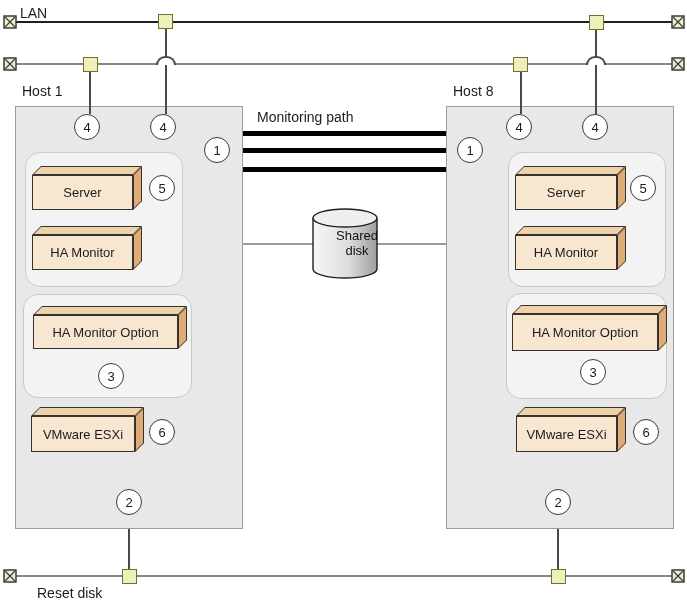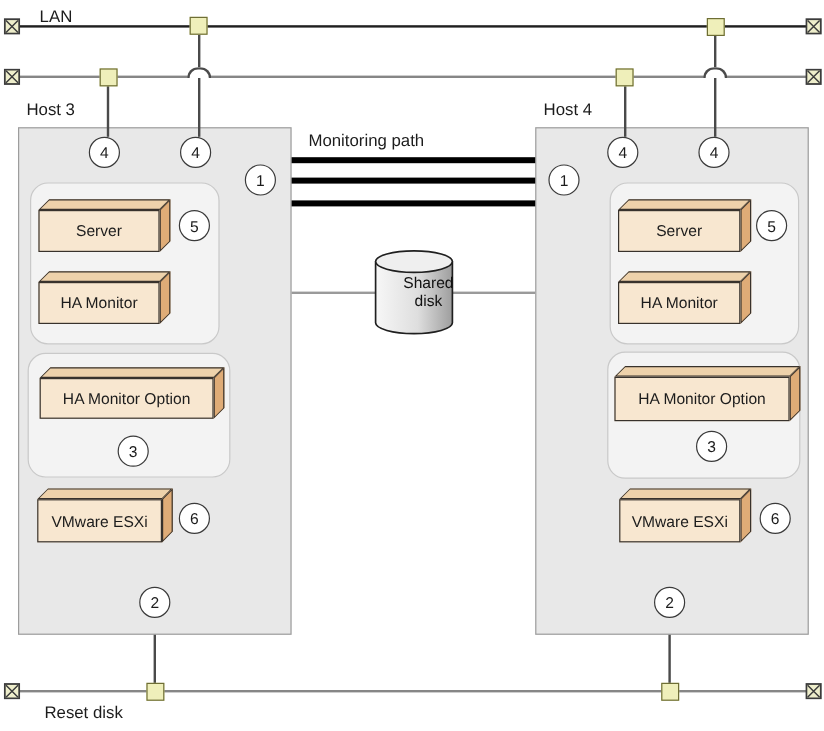--- a/index.html
+++ b/index.html
@@ -196,19 +196,19 @@
   <div class="abs callout" style="left:116px;top:489px;">2</div>
 
   <div class="abs callout" style="left:506px;top:114px;">4</div>
   <div class="abs callout" style="left:582px;top:114px;">4</div>
   <div class="abs callout" style="left:457px;top:137px;">1</div>
   <div class="abs callout" style="left:630px;top:175px;">5</div>
   <div class="abs callout" style="left:580px;top:359px;">3</div>
   <div class="abs callout" style="left:633px;top:419px;">6</div>
   <div class="abs callout" style="left:545px;top:489px;">2</div>
 
-  <div class="abs lbl" style="left:33px;top:6px;text-align:center;">LAN</div>
-  <div class="abs lbl" style="left:22px;top:84px;">Host 3</div>
-  <div class="abs lbl" style="left:453px;top:84px;">Host 4</div>
+  <div class="abs lbl" style="left:20px;top:6px;text-align:center;">LAN</div>
+  <div class="abs lbl" style="left:22px;top:84px;">Host 1</div>
+  <div class="abs lbl" style="left:453px;top:84px;">Host 8</div>
   <div class="abs lbl" style="left:257px;top:110px;">Monitoring path</div>
   <div class="abs lbl" style="left:37px;top:586px;">Reset disk</div>
 
 </div>
 
 </body></html>

